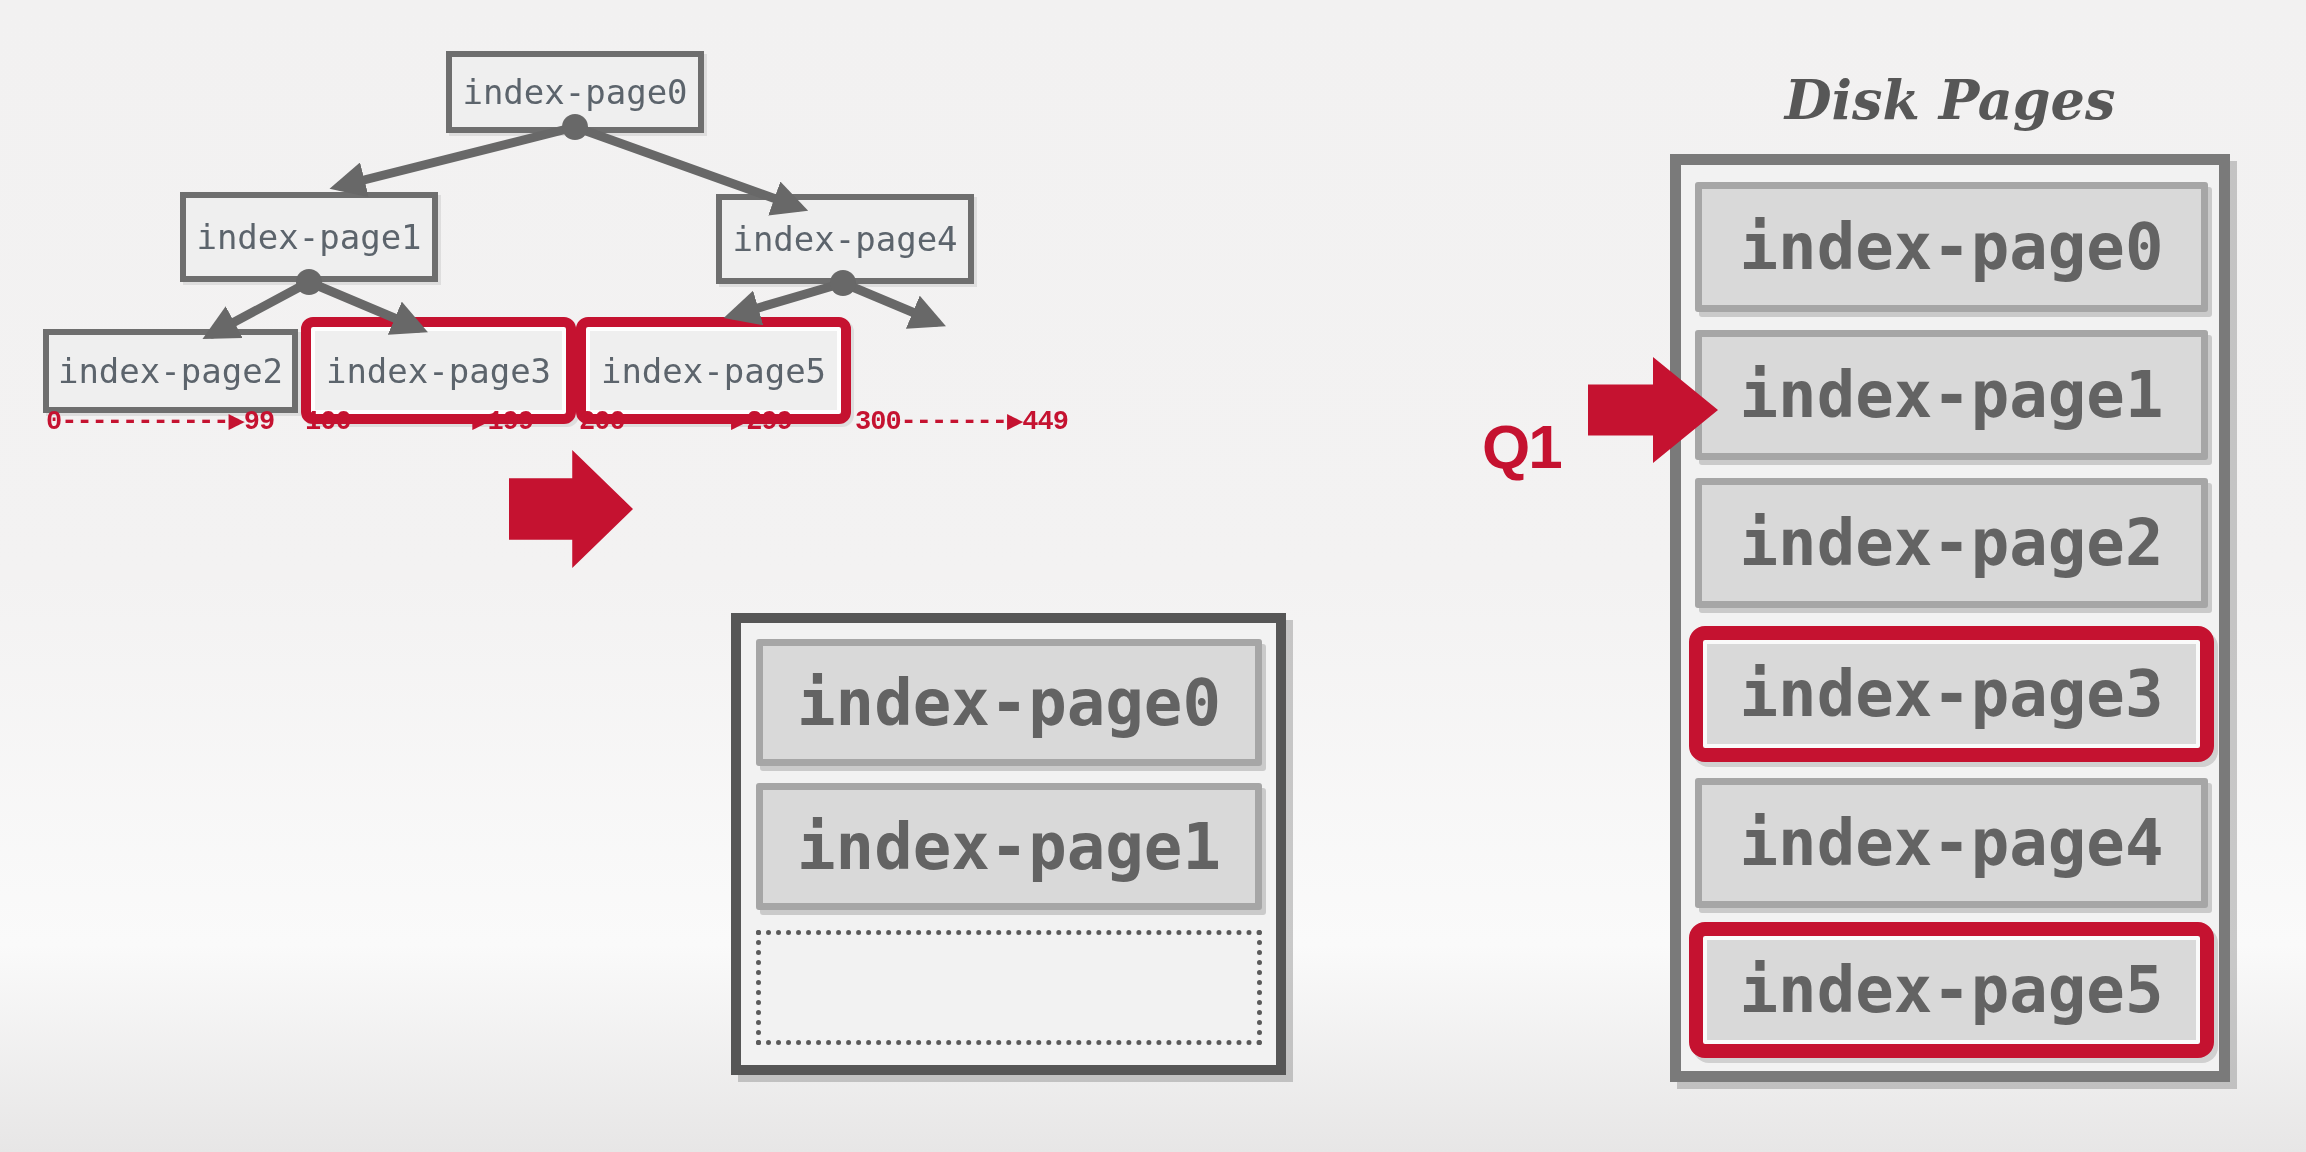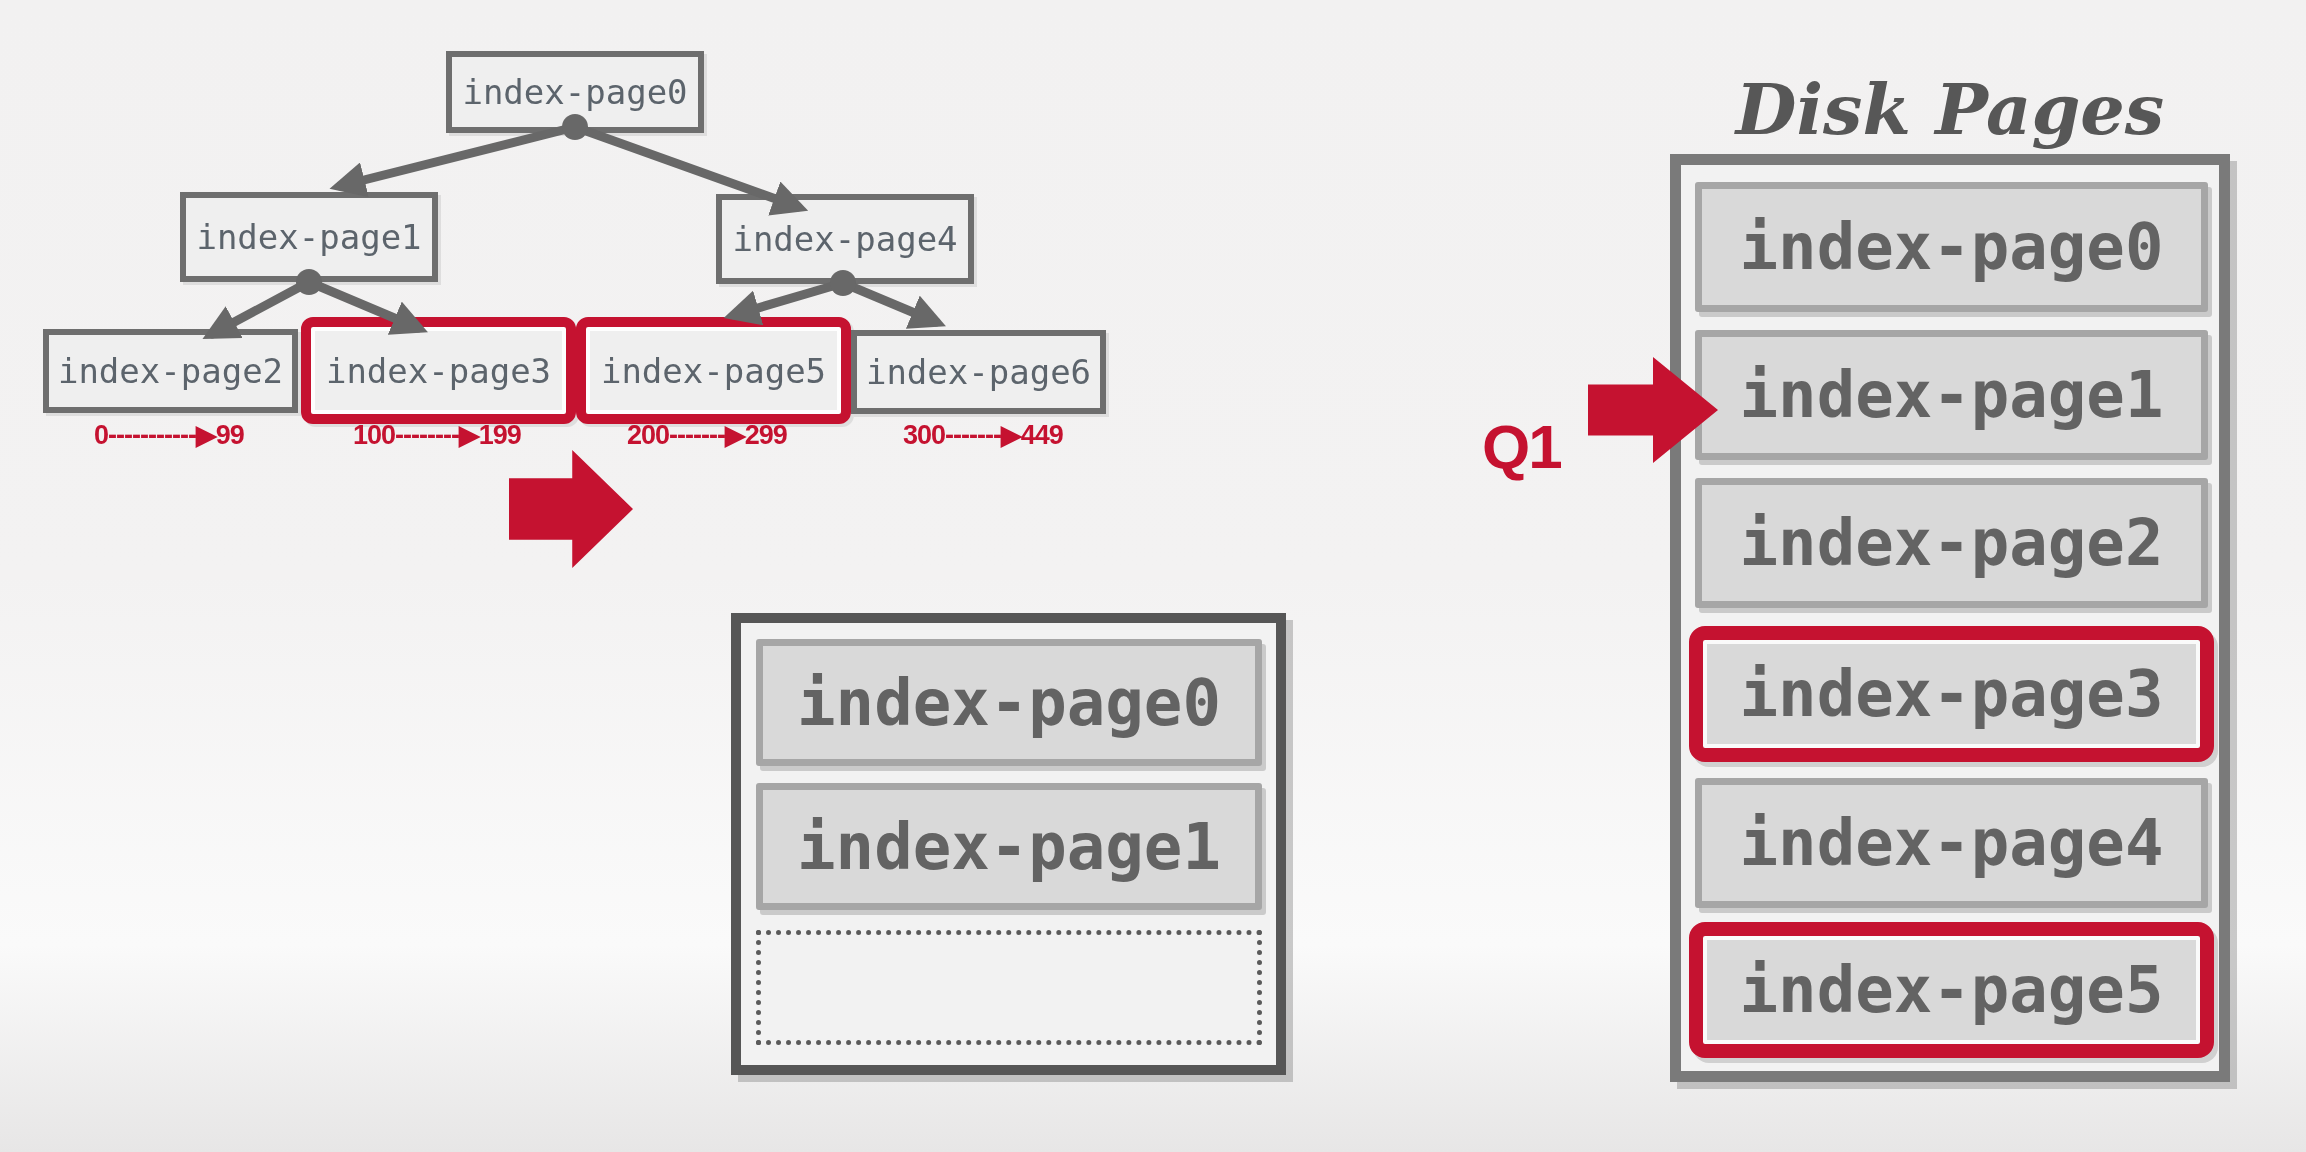--- a/index.html
+++ b/index.html
@@ -18,24 +18,24 @@
     display:flex;align-items:center;justify-content:center;
     font-family:"DejaVu Sans Mono",monospace;
     font-size:34px;color:#5c646c;
     box-shadow:3px 3px 0 rgba(150,150,150,0.22);
   }
   .tnode.red{
     border:10px solid var(--crimson);border-radius:12px;
     box-shadow:inset 0 0 0 4px rgba(255,255,255,0.9), 3px 3px 0 rgba(150,150,150,0.22);
   }
   .range{
-    position:absolute;top:419px;height:32px;
-    font-family:Liberation Sans, sans-serif;
+    position:absolute;top:404px;height:32px;
+    font-family:Liberation Mono, monospace;
     font-size:27px;font-weight:600;color:var(--crimson);
-    white-space:pre;letter-spacing:-1px;margin-left:48px;
+    white-space:pre;letter-spacing:-1px;
   }
   .connectors{position:absolute;left:0;top:0;pointer-events:none;}
 
   
   .block-arrow{
     position:absolute;background:var(--crimson);
     clip-path:polygon(0 24%,51% 24%,51% 0,100% 50%,51% 100%,51% 76%,0 76%);
   }
 
   
@@ -81,21 +81,20 @@
   <div class="tnode" style="left:180px;top:192px;width:258px;height:90px;">index-page1</div>
 
   <div class="tnode" style="left:716px;top:194px;width:258px;height:90px;">index-page4</div>
 
   <div class="tnode" style="left:43px;top:329px;width:255px;height:84px;">index-page2</div>
 
   <div class="tnode red" style="left:301px;top:317px;width:275px;height:107px;">index-page3</div>
 
   <div class="tnode red" style="left:576px;top:317px;width:275px;height:107px;">index-page5</div>
 
-  <div class="tnode" style="left:851px;top:330px;width:255px;height:84px;">index-page6</div>
 
   <div class="range" style="left:46px;">0-----------▶99</div>
   <div class="range" style="left:305px;">100--------▶199</div>
   <div class="range" style="left:579px;text-align:center;">200-------▶299</div>
   <div class="range" style="left:855px;">300-------▶449</div>
 
   <svg class="connectors" width="1160" height="500" viewBox="0 0 1160 500">
     <defs>
       <marker id="ah" viewBox="0 0 10 10" refX="7" refY="5" markerWidth="36" markerHeight="36" markerUnits="userSpaceOnUse" orient="auto">
         <path d="M0 0 L10 5 L0 10 z" fill="#686868"></path>
@@ -118,21 +117,21 @@
 
   <div class="block-arrow" style="left:509px;top:450px;width:124px;height:118px;"></div>
 
 
   <div class="panel buffer" style="left:731px;top:613px;width:555px;height:462px;">
     <div class="slot" style="left:15px;top:16px;width:506px;height:127px;">index-page0</div>
     <div class="slot" style="left:15px;top:160px;width:506px;height:127px;">index-page1</div>
     <div class="slot empty" style="left:15px;top:307px;width:506px;height:115px;"></div>
   </div>
 
-  <div class="panel-title" style="left:1670px;top:68px;width:560px;font-size:70px;">Disk Pages</div>
+  <div class="panel-title" style="left:1670px;top:68px;width:560px;font-size:54px;">Disk Pages</div>
 
   <div class="panel disk" style="left:1670px;top:154px;width:560px;height:928px;">
     <div class="slot" style="left:14px;top:17px;width:513px;height:130px;">index-page0</div>
     <div class="slot" style="left:14px;top:165px;width:513px;height:130px;">index-page1</div>
     <div class="slot" style="left:14px;top:313px;width:513px;height:130px;">index-page2</div>
     <div class="slot red" style="left:8px;top:461px;width:525px;height:136px;">index-page3</div>
     <div class="slot" style="left:14px;top:613px;width:513px;height:130px;">index-page4</div>
     <div class="slot red" style="left:8px;top:757px;width:525px;height:136px;">index-page5</div>
   </div>
 

